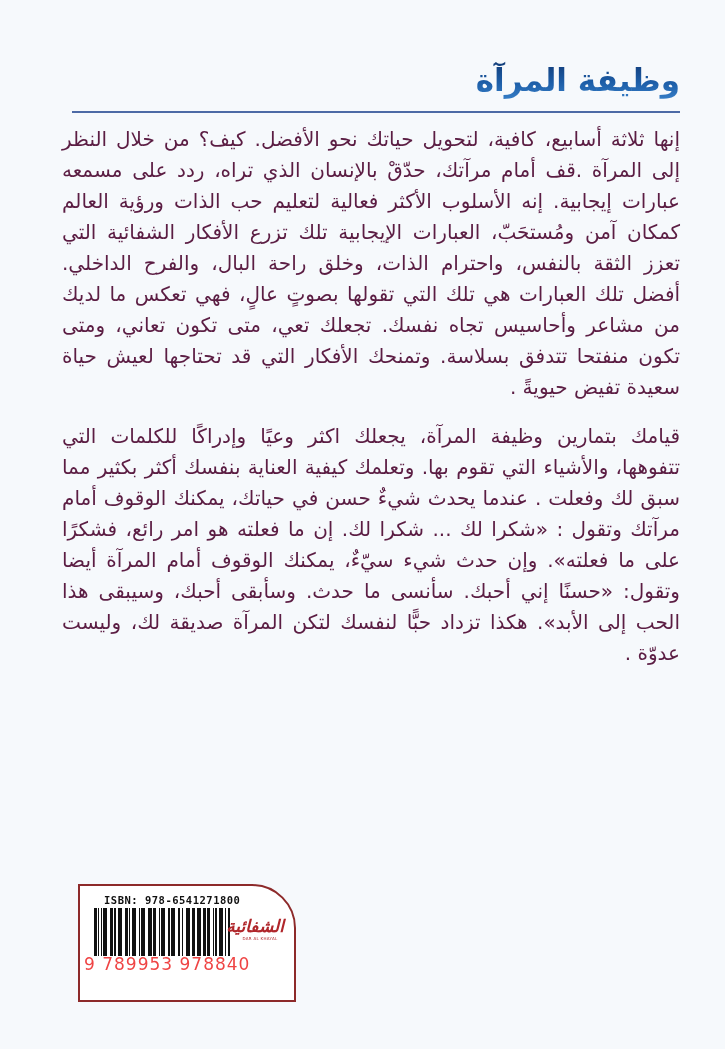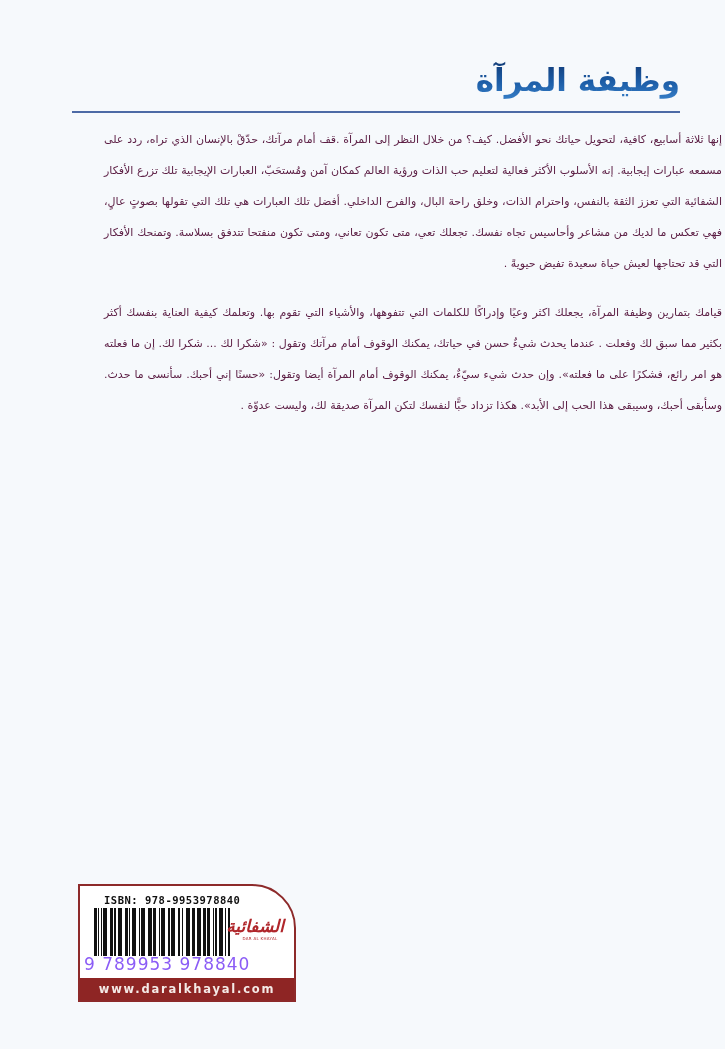--- a/index.html
+++ b/index.html
@@ -25,23 +25,22 @@
       text-shadow: none;
     }
     .title-rule {
       position: absolute; left: 72px; top: 111px; width: 608px; height: 2px;
       background: #4d6aa6;
     }
     .body-text {
       position: absolute; left: 62px; top: 124px; width: 618px;
       direction: rtl; text-align: justify;
       font-family: "DejaVu Sans", sans-serif;
-      font-size: 11px; line-height: 31px;
+      font-size: 20px; line-height: 31px;
       color: #5b1d43;
-      margin-left: 42px;
     }
     .body-text p { margin: 0; text-align-last: right; }
     .body-text p.p2 { margin-top: 18px; }
 
     
     .barcode-box {
       position: absolute; left: 78px; top: 884px; width: 218px; height: 118px;
       border: 2px solid #8d2a2a; border-top-right-radius: 44px;
       background: #ffffff; box-sizing: border-box; overflow: hidden;
     }
@@ -52,21 +51,21 @@
     }
     .bars {
       position: absolute; left: 14px; top: 22px; width: 138px; height: 48px;
       display: flex; align-items: stretch;
     }
     .bars span { display: block; height: 100%; background: #111; }
     .bars span.gap { background: transparent; }
     .digits {
       position: absolute; left: 4px; top: 68px;
       font-family: "DejaVu Sans", sans-serif; font-size: 17px; line-height: 20px;
-      color: #8b5cf6; white-space: pre; letter-spacing: 1px;
+      color: #ef4444; white-space: pre; letter-spacing: 1px;
     }
     .publisher-logo {
       position: absolute; right: 10px; top: 30px; width: 48px; height: 30px;
       text-align: center;
     }
     .publisher-logo .logo-text {
       font-family: "DejaVu Serif", serif; font-weight: bold; font-style: italic;
       font-size: 17px; color: #b0262b; direction: rtl; line-height: 20px; display: block;
     }
     .publisher-logo .logo-sub {
@@ -86,21 +85,21 @@
   <div class="title">وظيفة المرآة</div>
 </div>
 <div class="title-rule"></div>
 
 <div class="body-text">
   <p class="p1">إنها ثلاثة أسابيع، كافية، لتحويل حياتك نحو الأفضل. كيف؟ من خلال النظر إلى المرآة .قف أمام مرآتك، حدّقْ بالإنسان الذي تراه، ردد على مسمعه عبارات إيجابية. إنه الأسلوب الأكثر فعالية لتعليم حب الذات ورؤية العالم كمكان آمن ومُستحَبّ، العبارات الإيجابية تلك تزرع الأفكار الشفائية التي تعزز الثقة بالنفس، واحترام الذات، وخلق راحة البال، والفرح الداخلي. أفضل تلك العبارات هي تلك التي تقولها بصوتٍ عالٍ، فهي تعكس ما لديك من مشاعر وأحاسيس تجاه نفسك. تجعلك تعي، متى تكون تعاني، ومتى تكون منفتحا تتدفق بسلاسة. وتمنحك الأفكار التي قد تحتاجها لعيش حياة سعيدة تفيض حيويةً .</p>
   <p class="p2">قيامك بتمارين وظيفة المرآة، يجعلك اكثر وعيًا وإدراكًا للكلمات التي تتفوهها، والأشياء التي تقوم بها. وتعلمك كيفية العناية بنفسك أكثر بكثير مما سبق لك وفعلت . عندما يحدث شيءٌ حسن في حياتك، يمكنك الوقوف أمام مرآتك وتقول : «شكرا لك ... شكرا لك. إن ما فعلته هو امر رائع، فشكرًا على ما فعلته». وإن حدث شيء سيّءٌ، يمكنك الوقوف أمام المرآة أيضا وتقول: «حسنًا إني أحبك. سأنسى ما حدث. وسأبقى أحبك، وسيبقى هذا الحب إلى الأبد». هكذا تزداد حبًّا لنفسك لتكن المرآة صديقة لك، وليست عدوّة .</p>
 </div>
 
 <div class="barcode-box">
-  <div class="isbn-label">ISBN: 978-9953978840</div>
+  <div class="isbn-label">ISBN: 978-6541271800</div>
   <div class="bars" id="bars">
       <span style="width: 2.71px;"></span>
       <span class="gap" style="width: 1.35px;"></span>
       <span style="width: 1.35px;"></span>
       <span class="gap" style="width: 1.35px;"></span>
       <span style="width: 1.35px;"></span>
       <span class="gap" style="width: 1.35px;"></span>
       <span style="width: 4.06px;"></span>
       <span class="gap" style="width: 2.71px;"></span>
       <span style="width: 2.71px;"></span>
@@ -154,14 +153,13 @@
       <span style="width: 1.35px;"></span>
       <span class="gap" style="width: 1.35px;"></span>
       <span style="width: 2.71px;"></span>
       <span class="gap" style="width: 1.35px;"></span>
     </div>
   <div class="digits">9 789953 978840</div>
   <div class="publisher-logo">
     <span class="logo-text">الشفائية</span>
     <span class="logo-sub">DAR AL KHAYAL</span>
   </div>
-  <div class="url-strip">www.daralkhayal.com</div>
 </div>
 
 </body></html>

